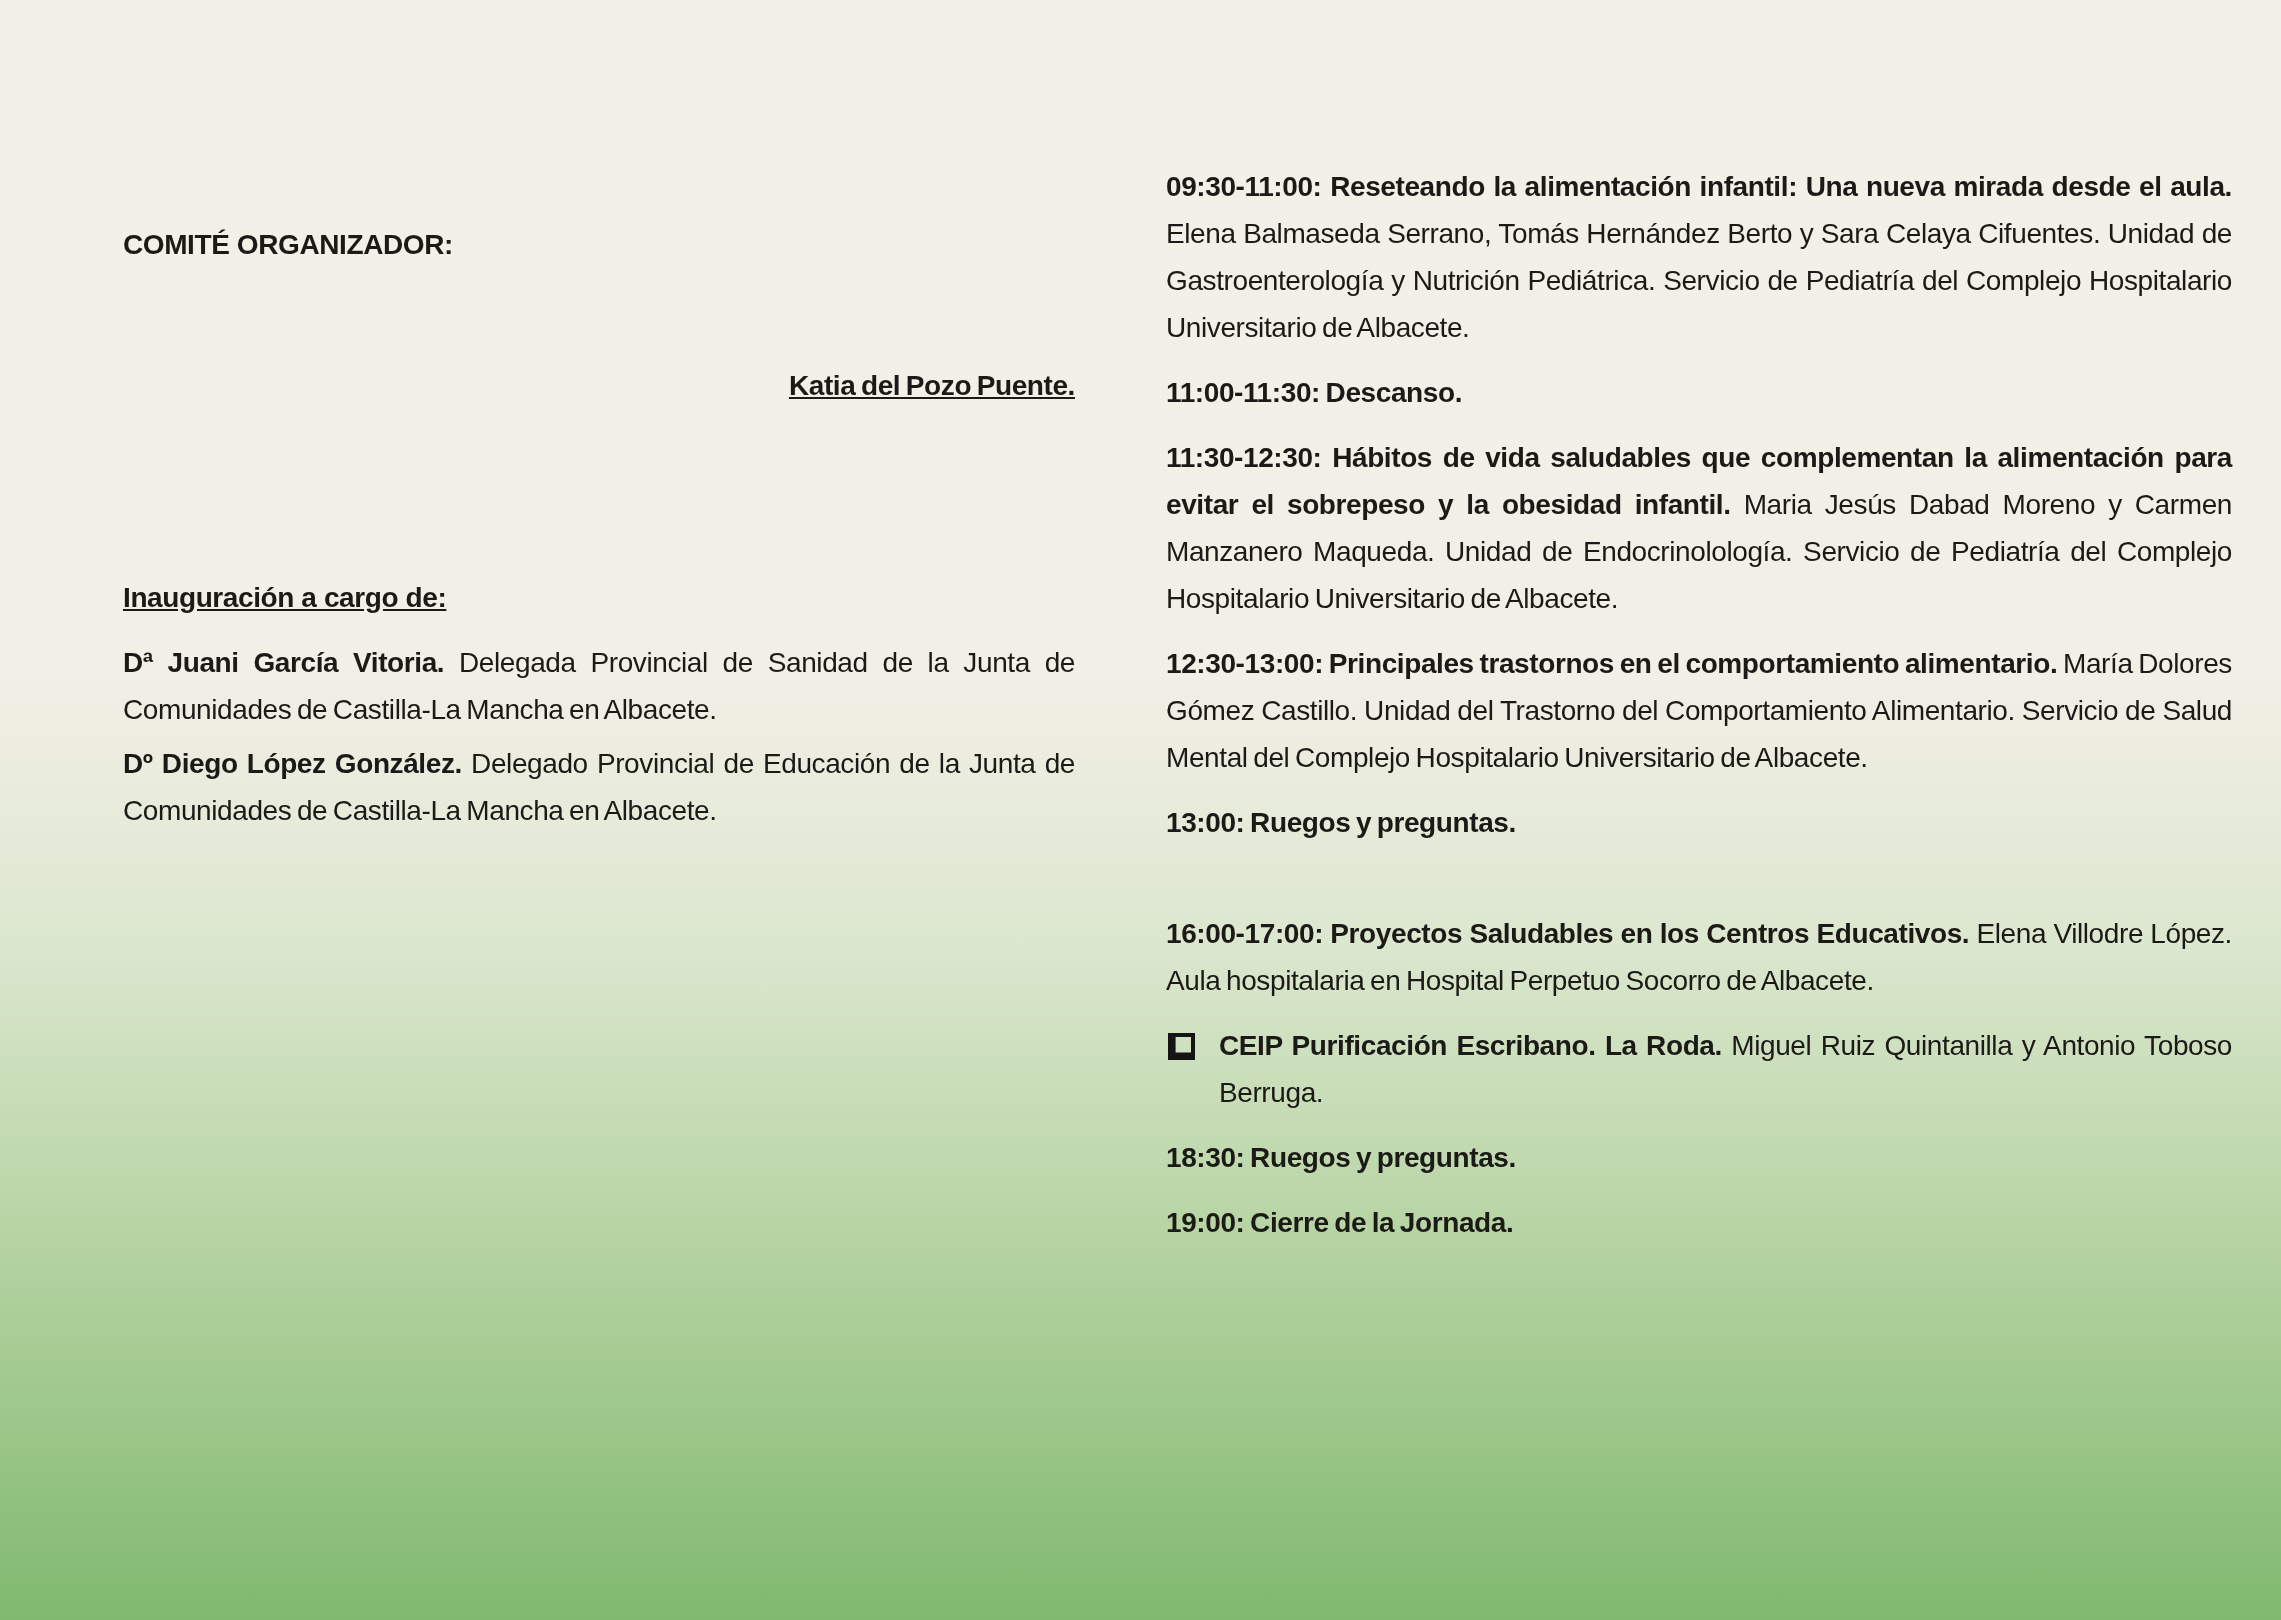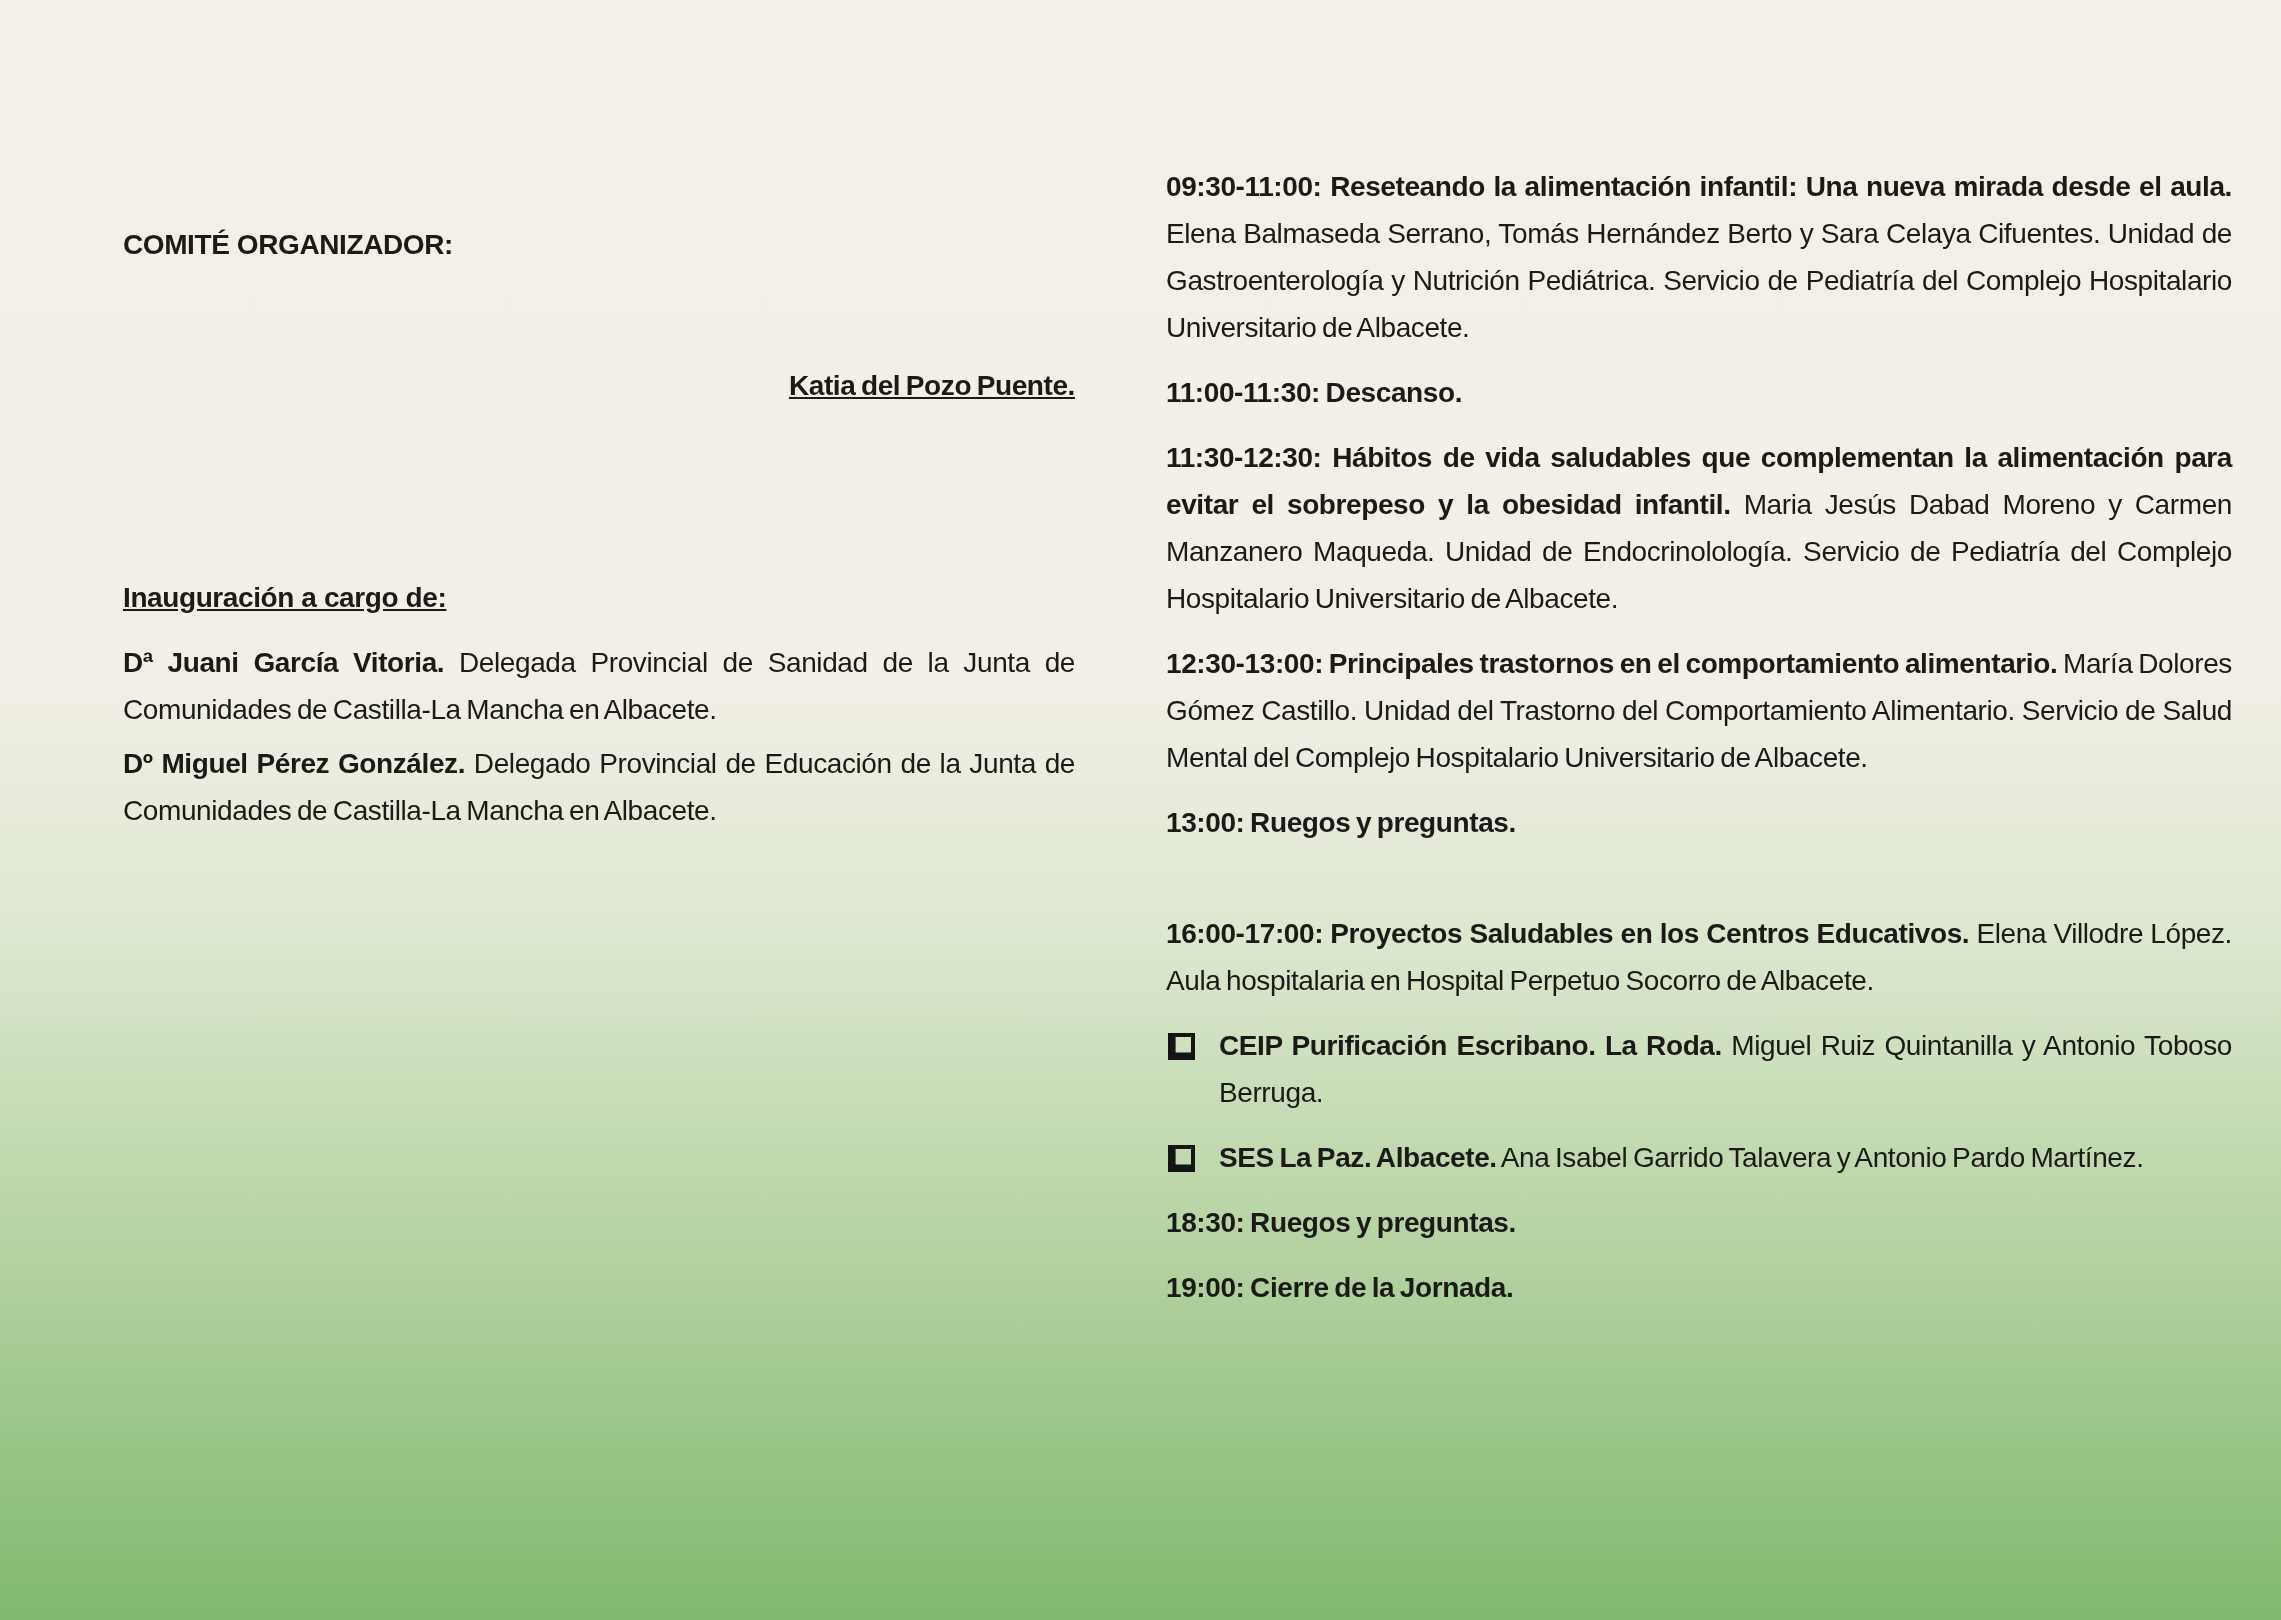--- a/index.html
+++ b/index.html
@@ -91,21 +91,21 @@
     </div>
 
     <div class="spacer-left"></div>
 
     <p class="heading">Inauguración a cargo de:</p>
 
     <div>
 
         <p class="para person"><span class="b">Dª Juani García Vitoria.</span> <span>Delegada Provincial de Sanidad de la Junta de Comunidades de Castilla-La Mancha en Albacete.</span></p>
 
-        <p class="para person"><span class="b">Dº Miguel Pérez González.</span> <span>Delegado Provincial de Educación de la Junta de Comunidades de Castilla-La Mancha en Albacete.</span></p>
+        <p class="para person"><span class="b">Dº Diego López González.</span> <span>Delegado Provincial de Educación de la Junta de Comunidades de Castilla-La Mancha en Albacete.</span></p>
 
     </div>
 
   </div>
 
   <div class="col col-right">
 
     <div>
 
         <p class="para item"><span class="b">09:30-11:00: Reseteando la alimentación infantil: Una nueva mirada desde el aula.</span> <span>Elena Balmaseda Serrano, Tomás Hernández Berto y Sara Celaya Cifuentes. Unidad de Gastroenterología y Nutrición Pediátrica. Servicio de Pediatría del Complejo Hospitalario Universitario de Albacete.</span></p>
@@ -129,24 +129,20 @@
 
     </div>
 
     <div>
 
         <div class="bullet">
           <span class="checkbox-icon"></span>
           <p class="para bullet-text"><span class="b">CEIP Purificación Escribano. La Roda.</span> <span>Miguel Ruiz Quintanilla y Antonio Toboso Berruga.</span></p>
         </div>
 
-        <div class="bullet">
-          <span class="checkbox-icon"></span>
-          <p class="para bullet-text"><span class="b">SES La Paz. Albacete.</span> <span>Ana Isabel Garrido Talavera y Antonio Pardo Martínez.</span></p>
-        </div>
 
     </div>
 
     <div>
 
         <p class="para item"><span class="b">18:30: Ruegos y preguntas.</span> </p>
 
         <p class="para item"><span class="b">19:00: Cierre de la Jornada.</span> </p>
 
     </div>

